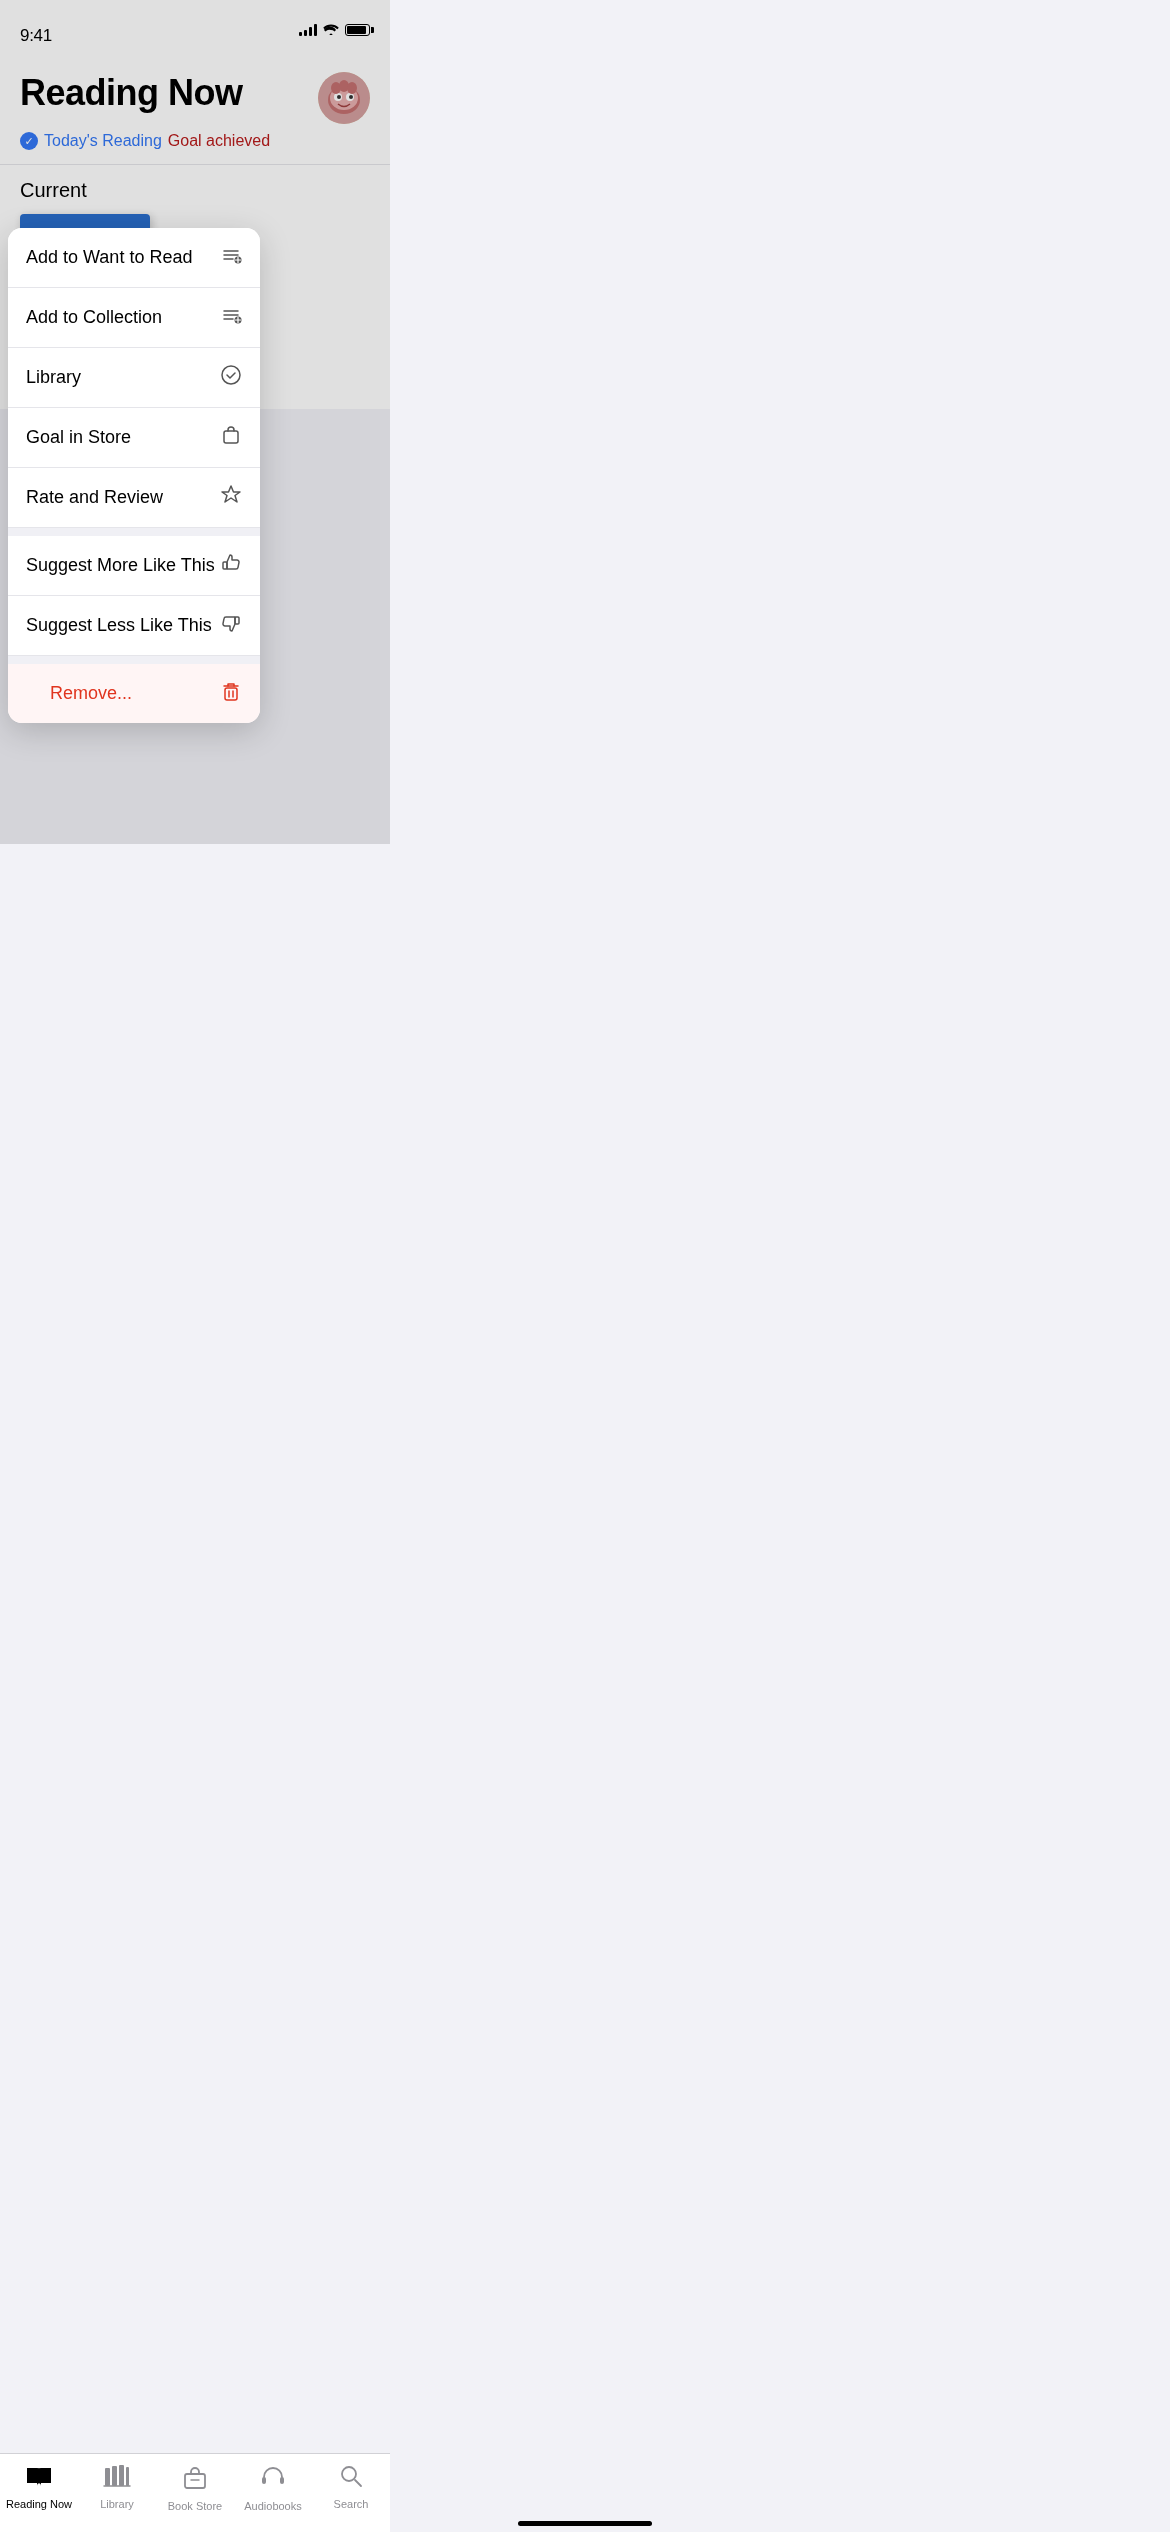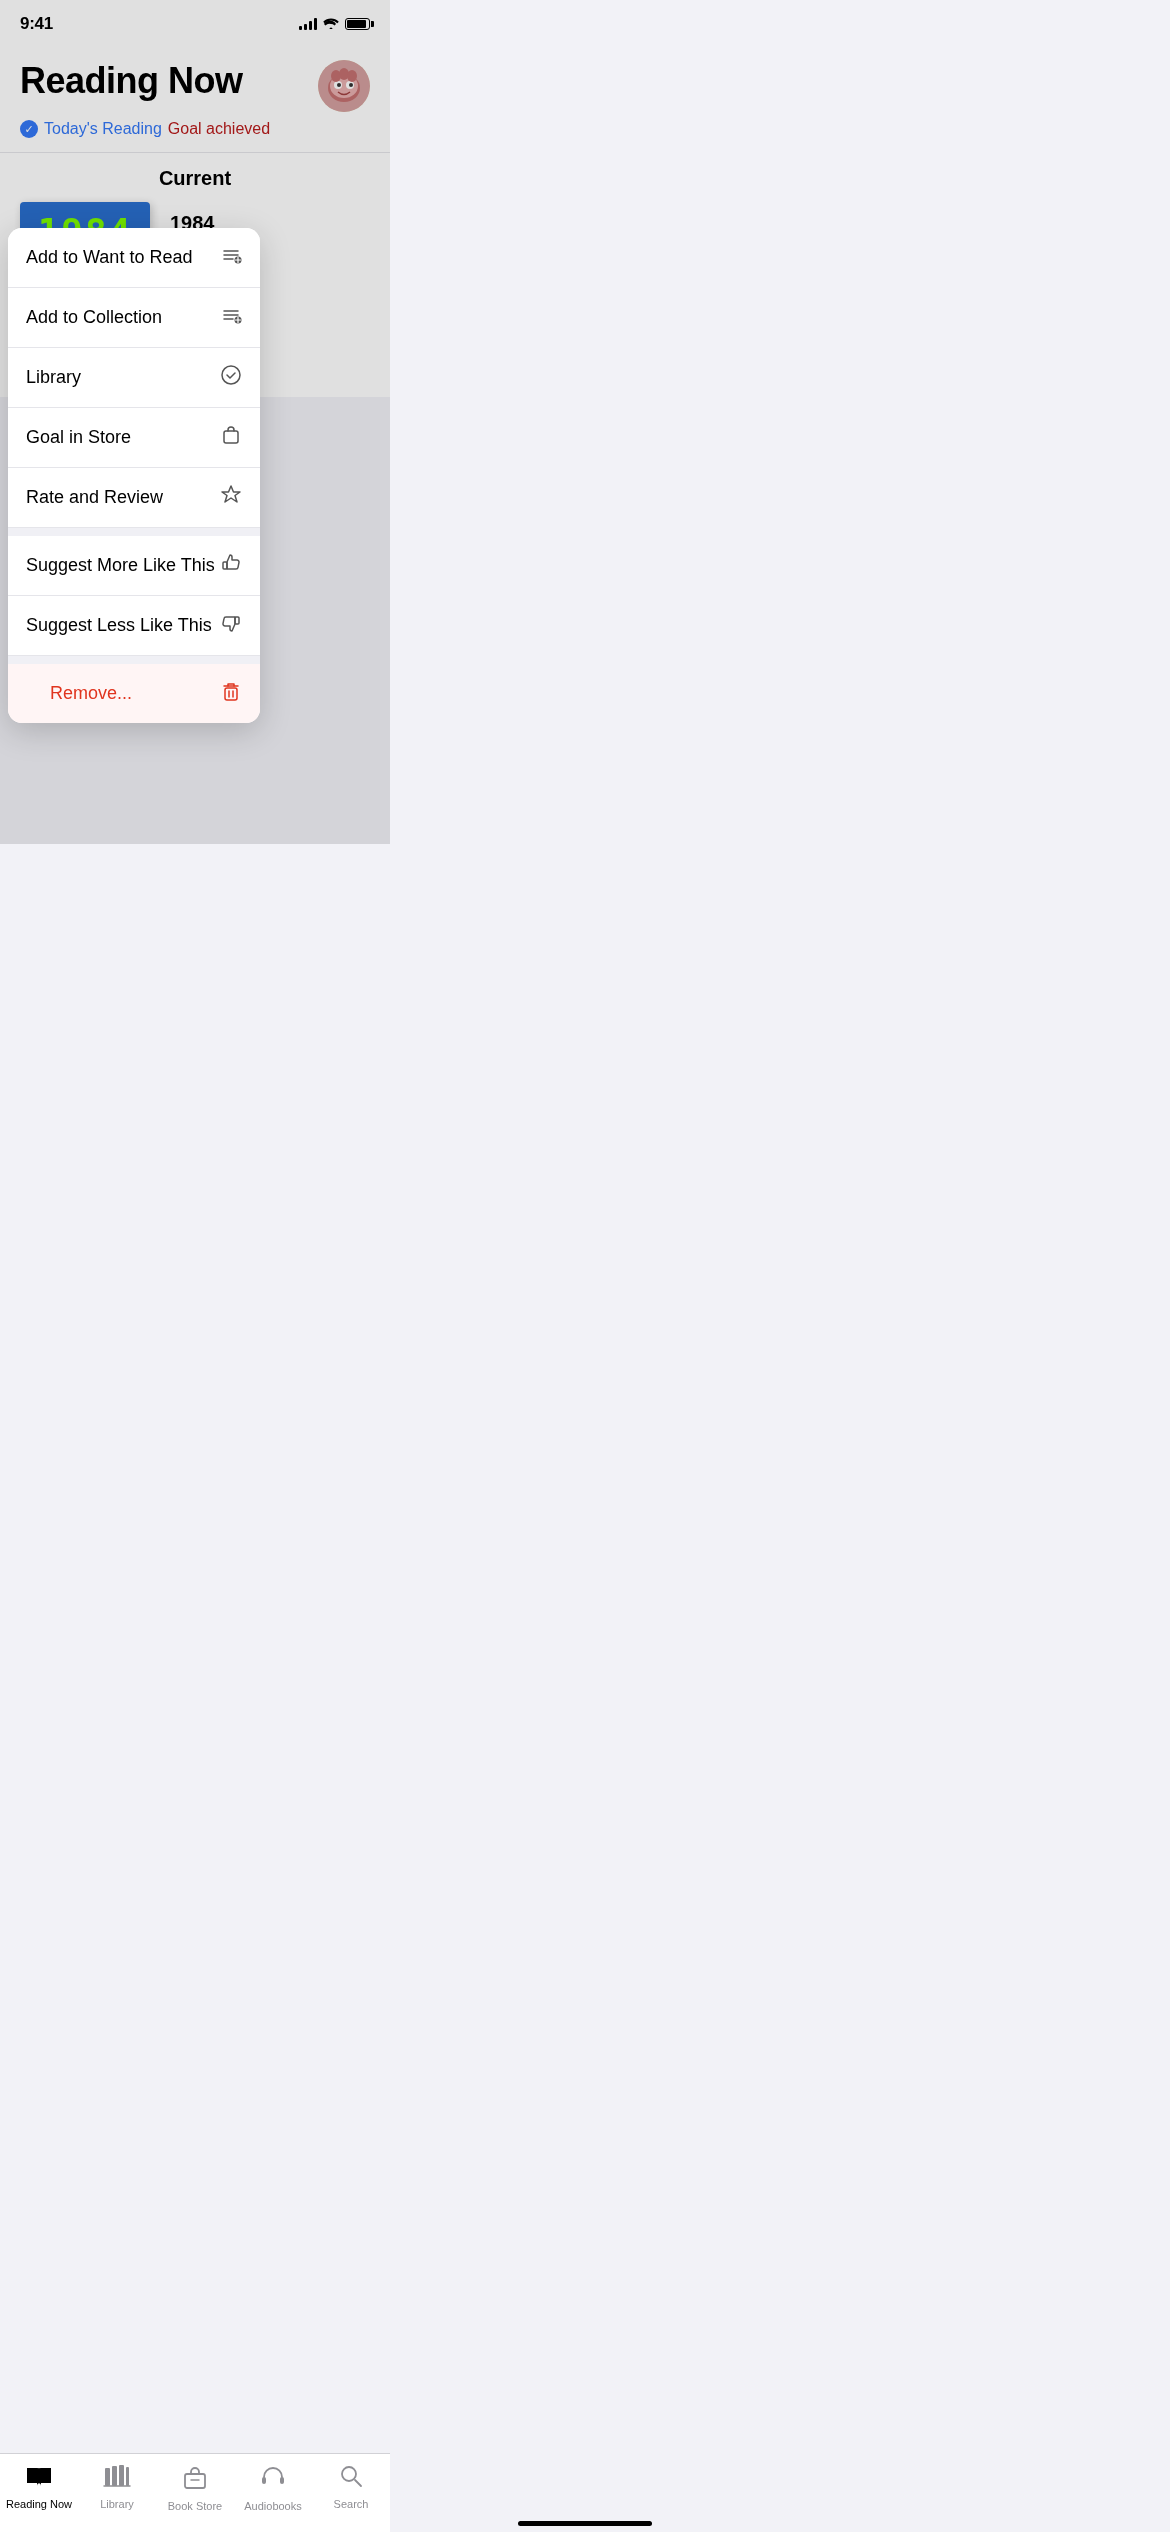--- a/index.html
+++ b/index.html
@@ -17,22 +17,23 @@
     
     .status-bar {
       display: flex;
       justify-content: space-between;
       align-items: center;
       padding: 14px 20px 6px 20px;
       background: #fff;
     }
     .status-time {
       font-size: 17px;
-      font-weight: 700;
+      font-weight: 400;
       letter-spacing: -0.3px;
+      margin-top: 12px;
     }
     .status-icons {
       display: flex;
       align-items: center;
       gap: 6px;
     }
     .signal-bars {
       display: flex;
       align-items: flex-end;
       gap: 2px;
@@ -137,24 +138,23 @@
     }
 
     .divider {
       height: 1px;
       background: #e5e5ea;
       margin: 0 -20px;
     }
 
     .section-label {
       font-size: 20px;
-      font-weight: 700;
+      font-weight: 400;
       color: #000;
       padding: 14px 0 12px 0;
-      text-align: center;
     }
 
     
     .book-section {
       display: flex;
       align-items: flex-start;
       gap: 20px;
       padding-bottom: 20px;
     }
 

